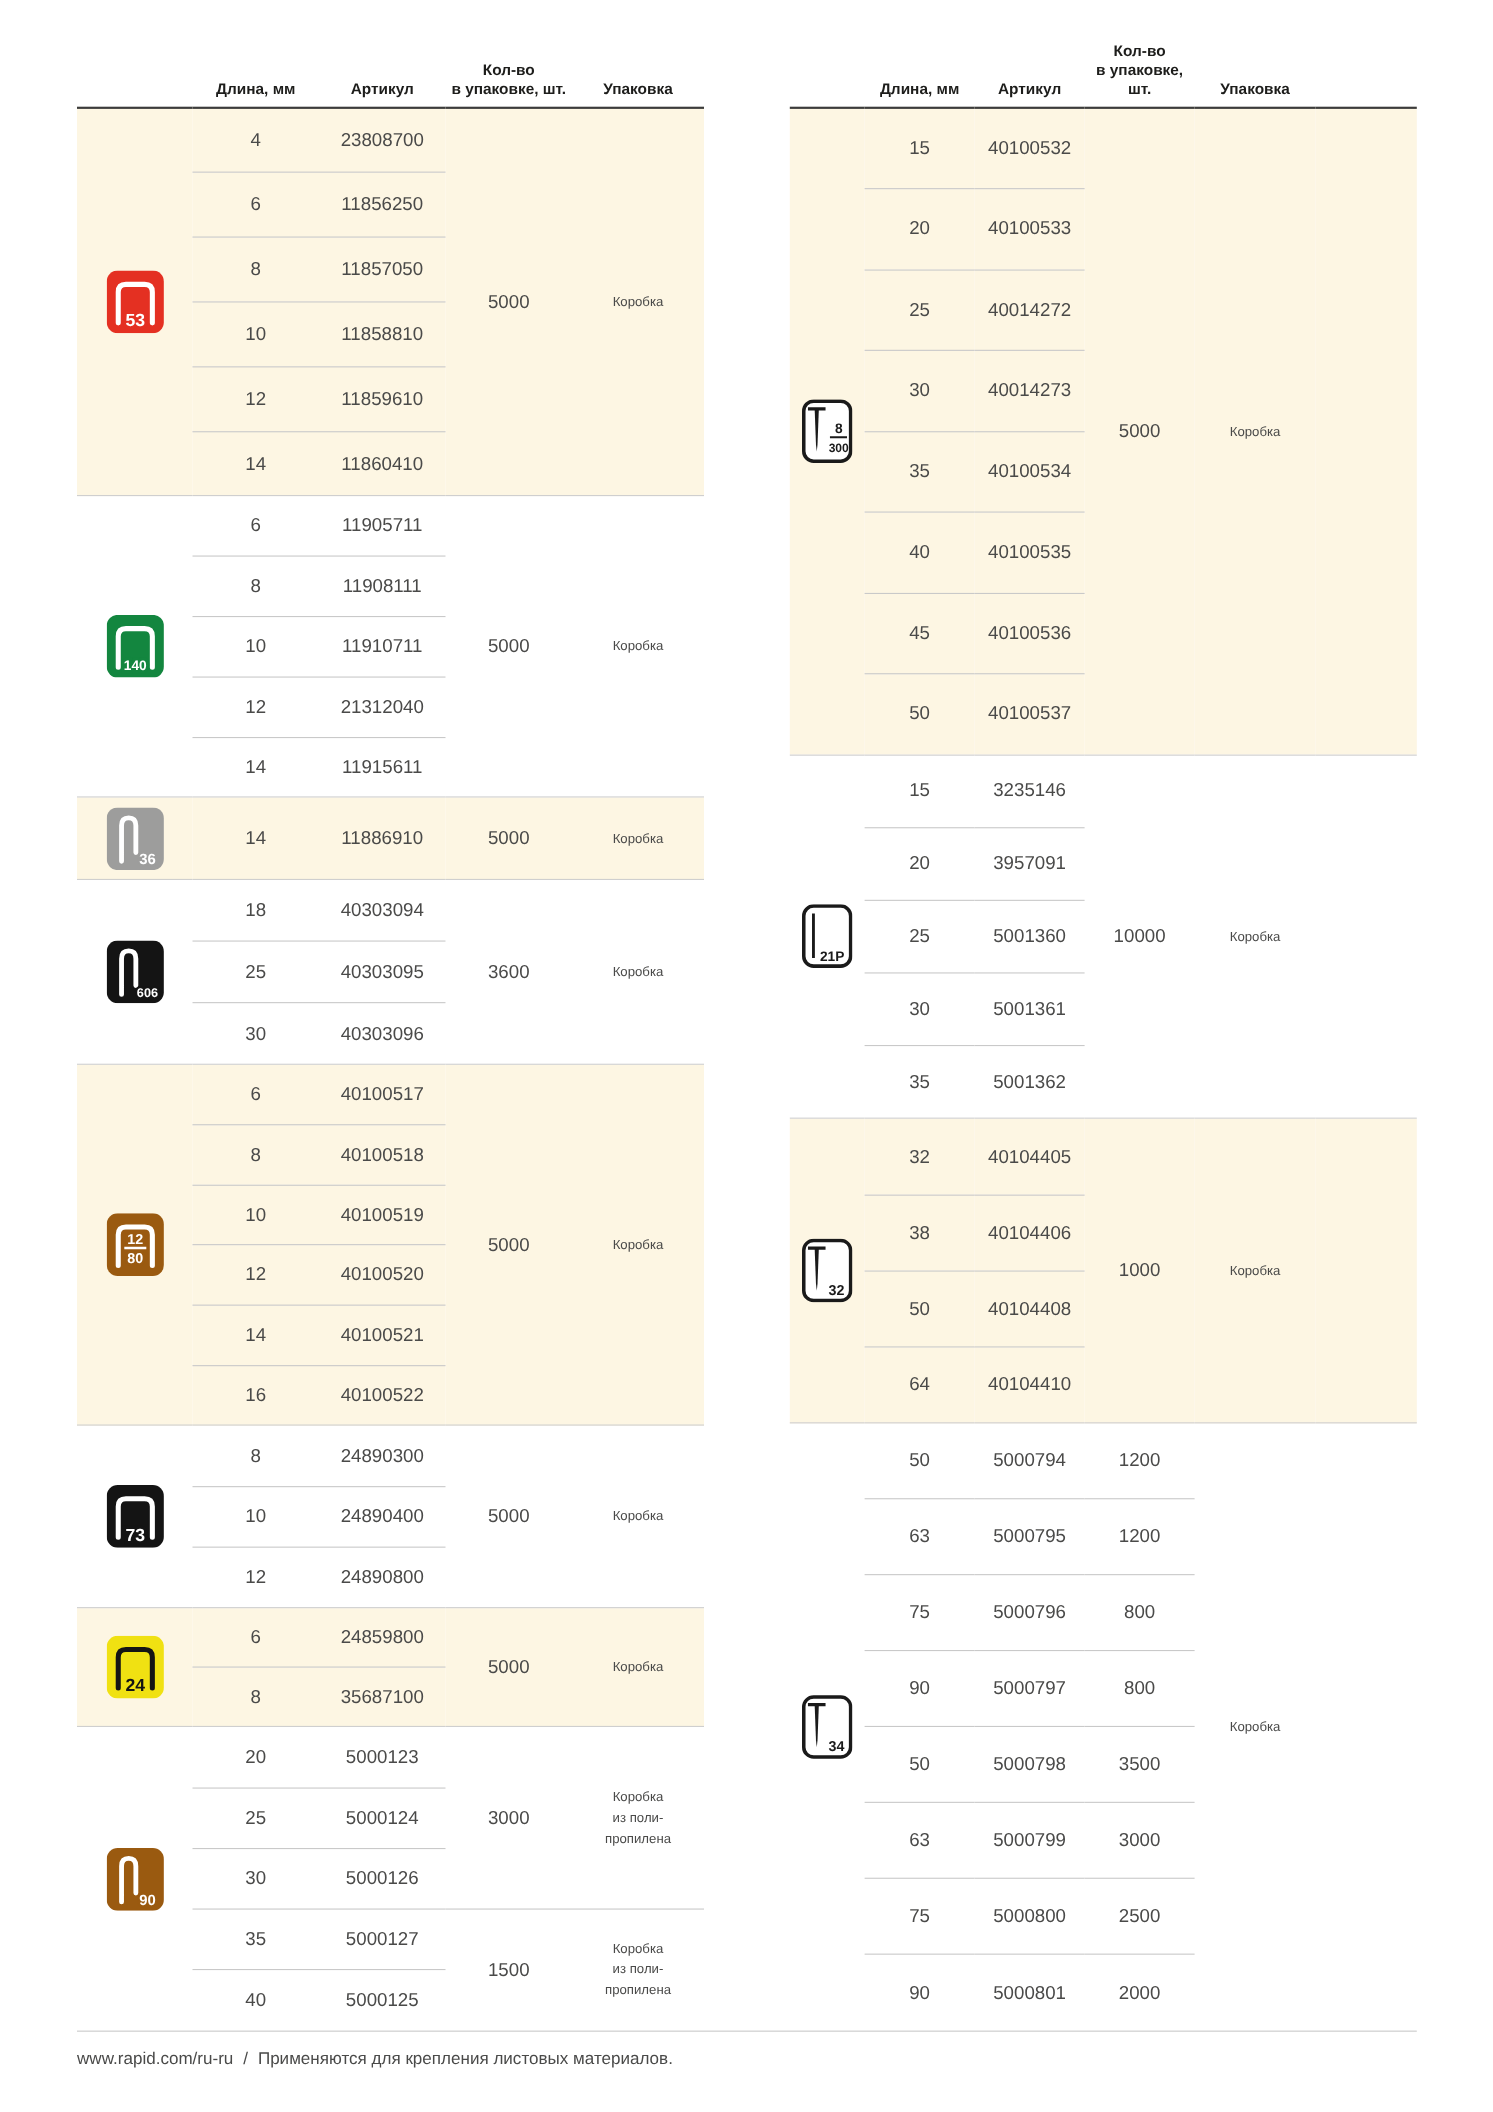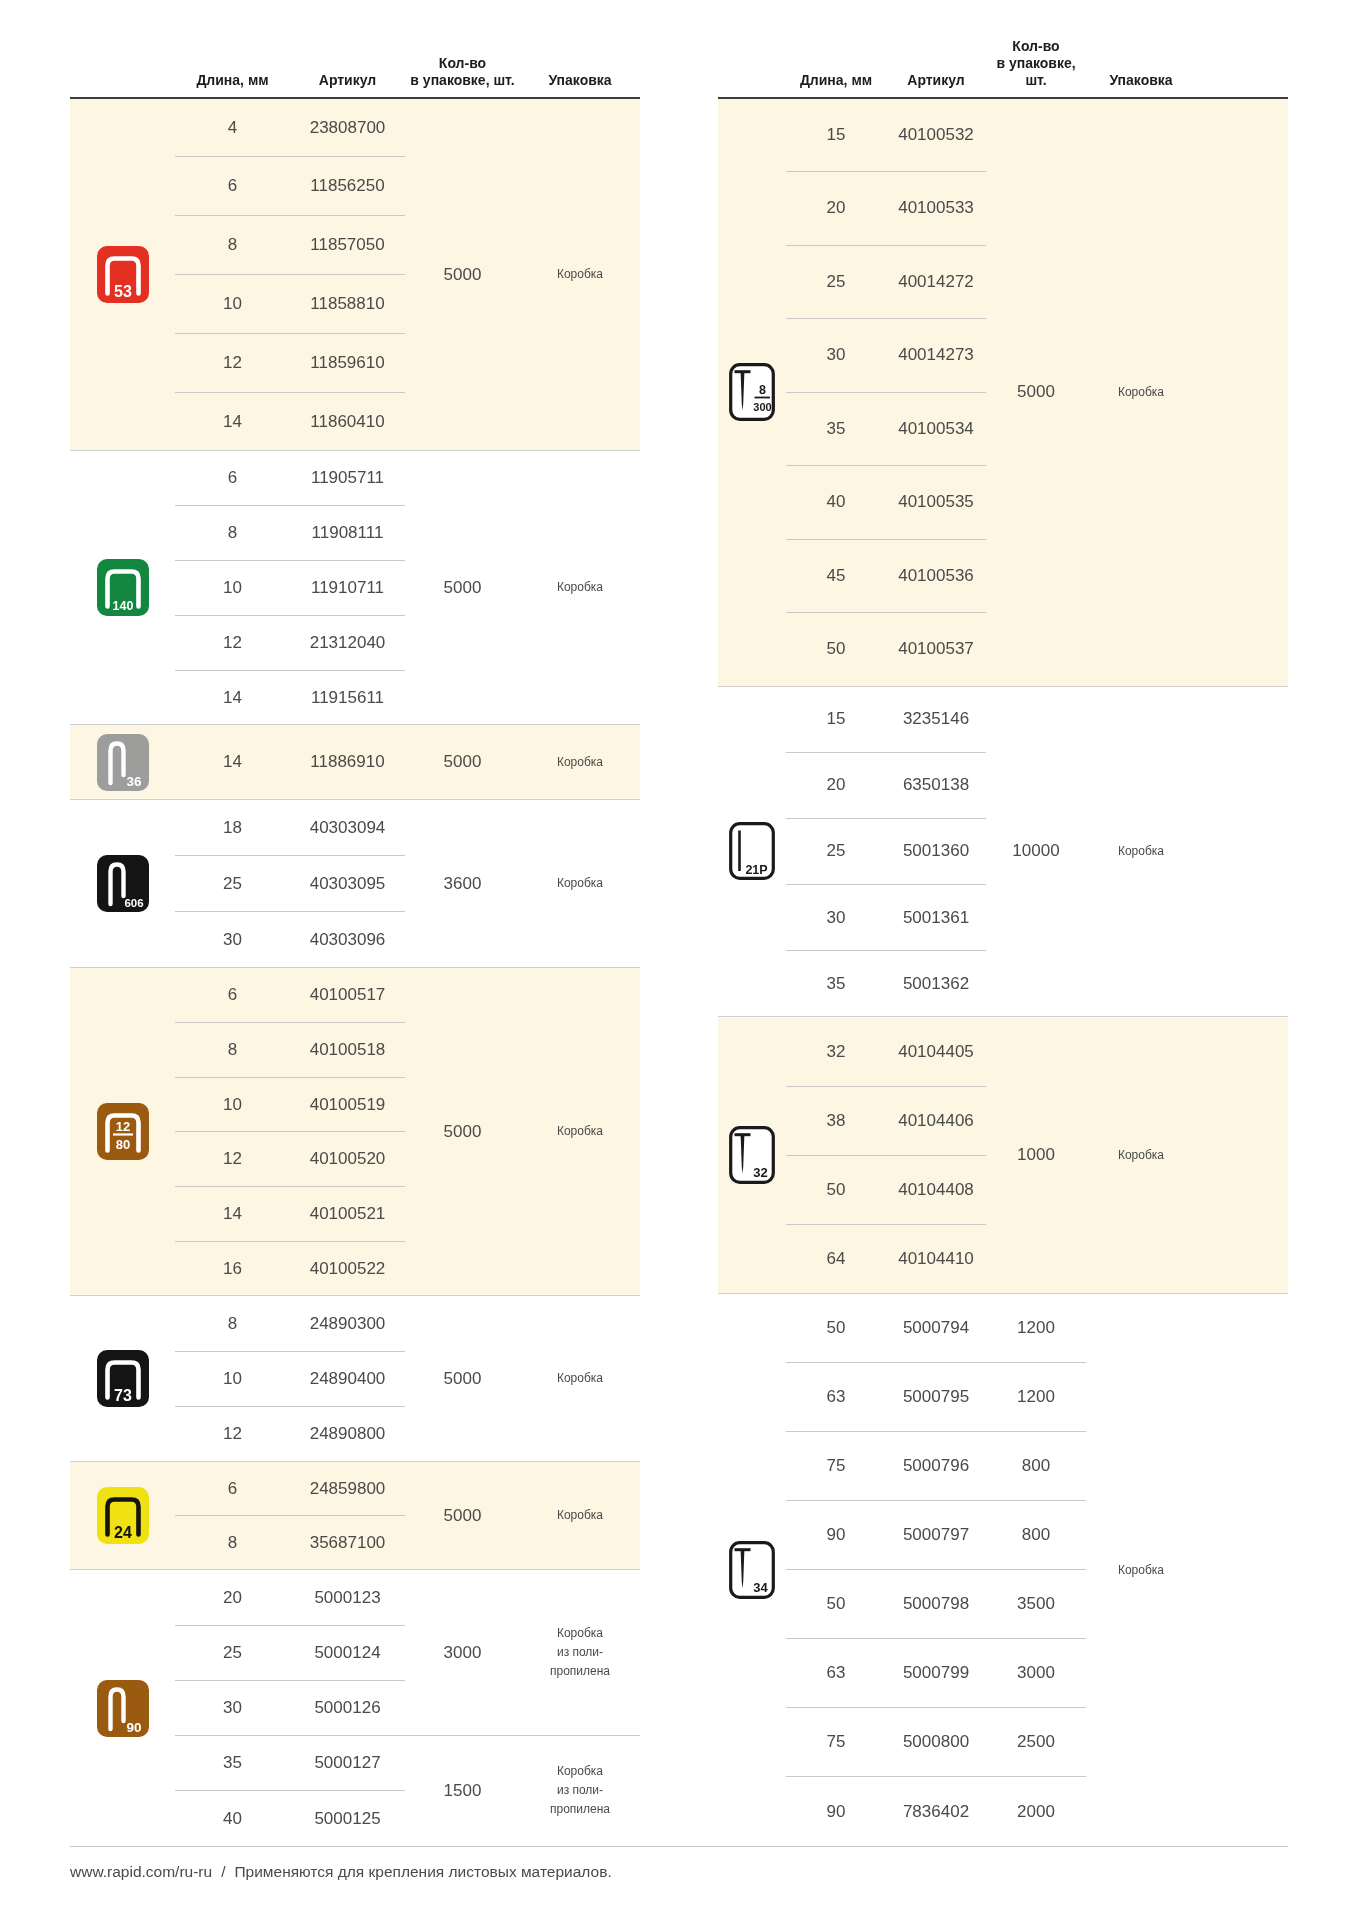--- a/index.html
+++ b/index.html
@@ -351,21 +351,21 @@
               </svg>
             </td>
             <td class="data len">15</td>
             <td class="data art">3235146</td>
             <td class="data qty" rowspan="5">10000</td>
             <td class="data pack" rowspan="5">Коробка</td>
             <td class="filler" rowspan="5"></td>
           </tr>
           <tr style="height: 66.2px;">
             <td class="data len">20</td>
-            <td class="data art">6350138</td>
+            <td class="data art">3957091</td>
           </tr>
           <tr style="height: 66.2px;">
             <td class="data len">25</td>
             <td class="data art">5001360</td>
           </tr>
           <tr style="height: 66.2px;">
             <td class="data len">30</td>
             <td class="data art">5001361</td>
           </tr>
           <tr style="height: 66.2px;">
@@ -443,21 +443,21 @@
             <td class="data art">5000799</td>
             <td class="data qty" rowspan="1">3000</td>
           </tr>
           <tr style="height: 69px;">
             <td class="data len">75</td>
             <td class="data art">5000800</td>
             <td class="data qty" rowspan="1">2500</td>
           </tr>
           <tr style="height: 69px;">
             <td class="data len">90</td>
-            <td class="data art">7836402</td>
+            <td class="data art">5000801</td>
             <td class="data qty" rowspan="1">2000</td>
           </tr>
         </tbody>
       </table>
   </div>
   <div class="footer">
     <span>www.rapid.com/ru-ru</span><span class="sep">/</span><span>Применяются для крепления листовых материалов.</span>
   </div>
 </div>
 

